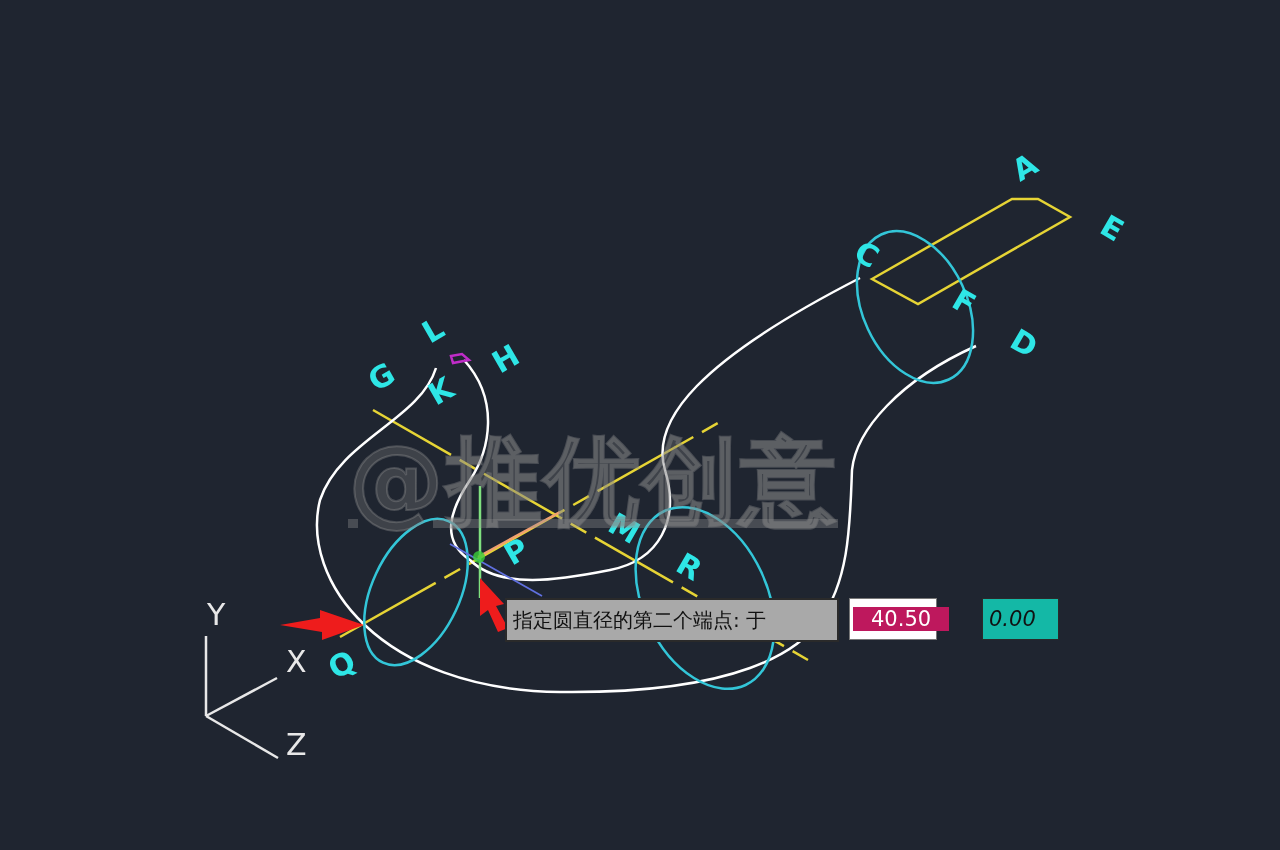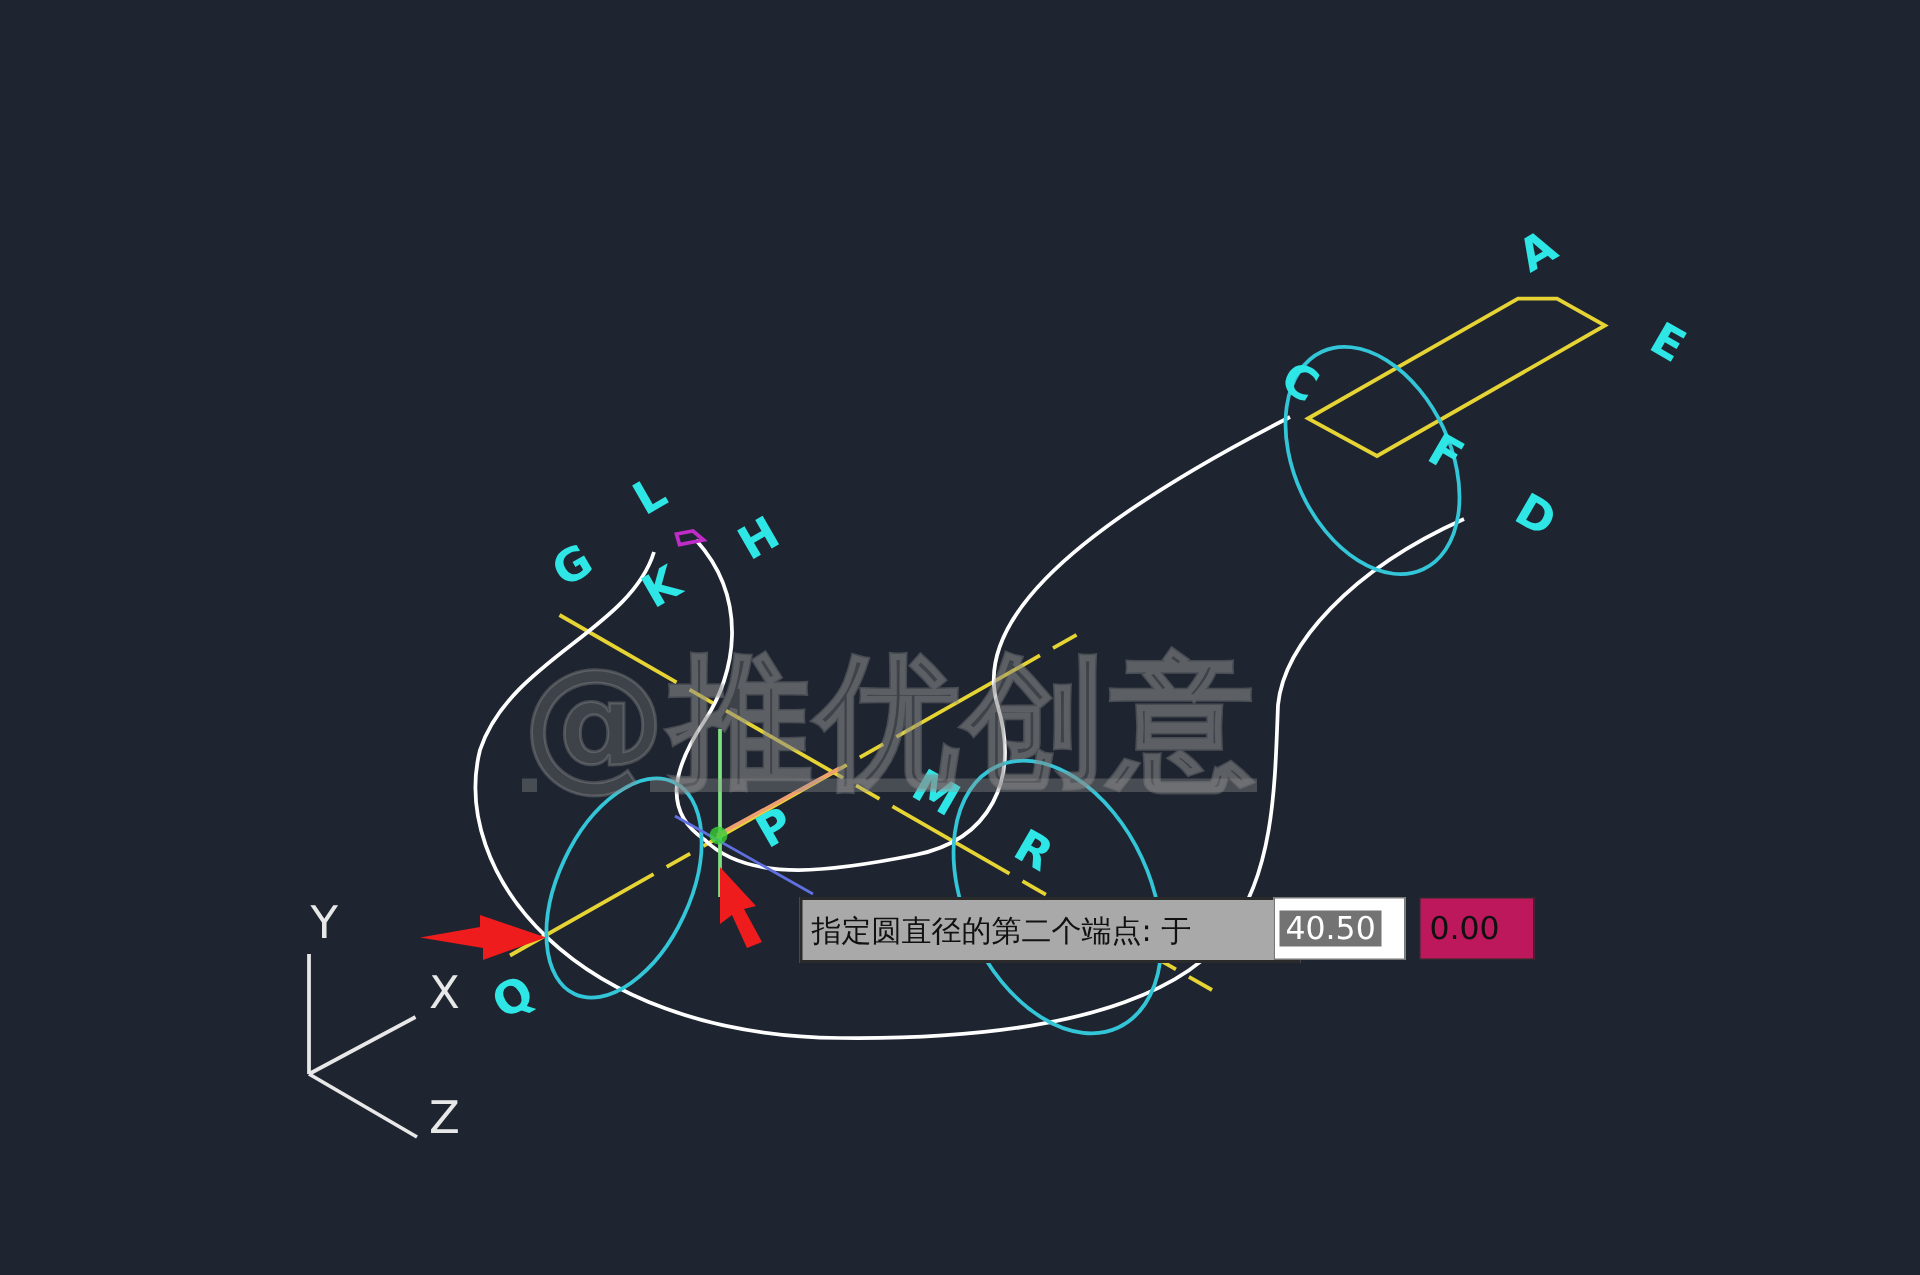--- a/index.html
+++ b/index.html
@@ -18,34 +18,35 @@
       position: absolute; left: 348px; top: 418px;
       font-family: "DejaVu Sans", sans-serif; font-weight: bold; font-size: 96px;
       color: rgba(120,120,120,0.35); letter-spacing: 2px;
       -webkit-text-stroke: 2px rgba(150,150,150,0.35);
       pointer-events: none; white-space: nowrap; text-decoration: underline;
     }
     .prompt {
       position: absolute; left: 505px; top: 598px; width: 334px; height: 44px;
       background: #a9a9a9; border: 2px solid #2a2a2a; box-sizing: border-box;
       color: #111; font-size: 20px; line-height: 40px; padding-left: 6px;
-      font-family: "DejaVu Sans", sans-serif; white-space: nowrap; margin-left: 28px;
+      font-family: "DejaVu Sans", sans-serif; white-space: nowrap;
     }
     .dyn-input {
       position: absolute; left: 849px; top: 598px; width: 88px; height: 42px;
       background: #ffffff; border: 1px solid #777; box-sizing: border-box;
       font-size: 21px; line-height: 40px; padding-left: 3px;
       font-family: "DejaVu Sans", sans-serif;
     }
-    .dyn-input .sel { background: #737373; color: #fff; padding: 0 4px; }
+    .dyn-input .sel { background: #be185d; color: #fff; padding: 0 18px; }
     .dyn-input2 {
-      position: absolute; left: 946px; top: 598px; width: 77px; height: 42px;
-      background: #be185d; border: 1px solid #2a2a2a; box-sizing: border-box;
+      position: absolute; left: 982px; top: 598px; width: 77px; height: 42px;
+      background: #14b8a6; border: 1px solid #2a2a2a; box-sizing: border-box;
       color: #111; font-size: 21px; line-height: 40px; padding-left: 6px;
       font-family: "DejaVu Sans", sans-serif;
+      font-style: italic;
     }
   </style>
 </head>
 <body>
 
 <svg id="canvas" viewBox="0 0 1280 850">
 
   <g stroke="#e6d435" stroke-width="2.5" fill="none">
     <line x1="340" y1="637" x2="718" y2="423" stroke-dasharray="110 10 18 10"></line>
     <line x1="373" y1="410" x2="808" y2="660" stroke-dasharray="90 10 18 10"></line>

